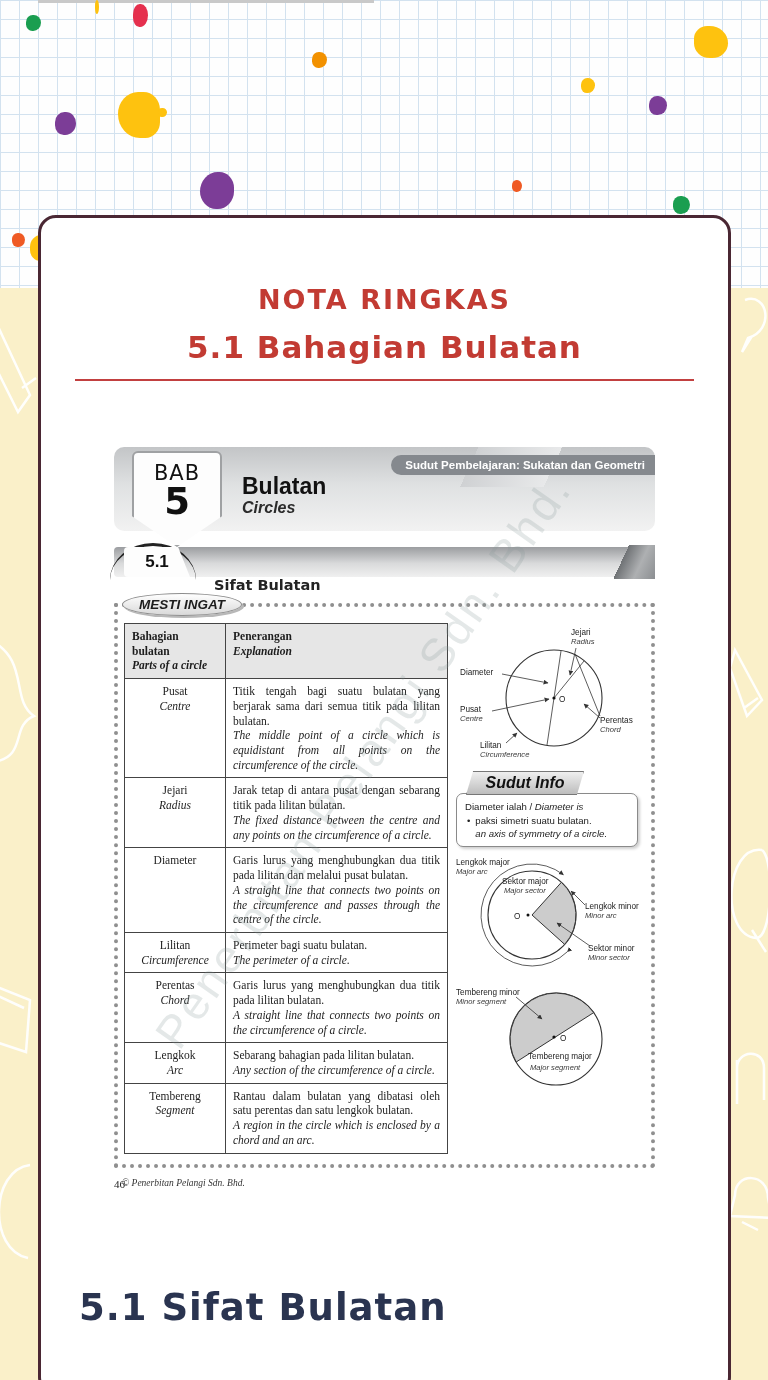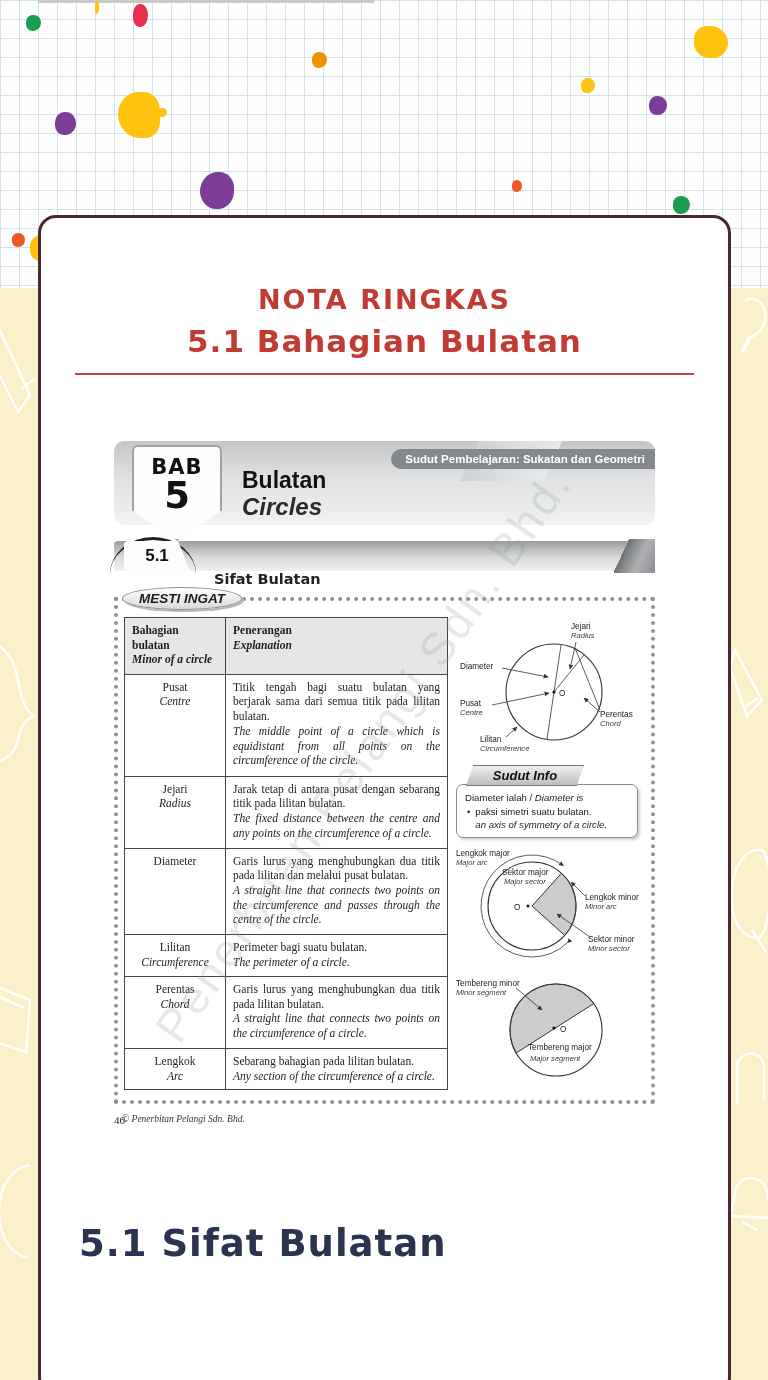--- a/index.html
+++ b/index.html
@@ -40,45 +40,45 @@
     position:absolute;left:38px;top:215px;width:693px;height:1180px;
     background:#ffffff;border:3px solid #4a2733;border-radius:18px;
     box-sizing:border-box;
   }
   .card-inner{position:absolute;left:0;top:0;width:100%;height:100%;overflow:hidden;border-radius:15px;}
   .nota-heading{
     margin-top:66px;text-align:center;color:#c23b33;font-weight:bold;
     font-family:"DejaVu Sans",sans-serif;font-size:27px;letter-spacing:2px;
   }
   .nota-sub{
-    margin-top:8px;text-align:center;color:#c23b33;font-weight:bold;
+    margin-top:14px;text-align:center;color:#c23b33;font-weight:bold;
     font-family:"DejaVu Sans",sans-serif;font-size:31px;letter-spacing:1px;
   }
   .red-rule{height:0;border-top:2px solid #c24040;margin:14px 34px 0 34px;}
   
   .textbook{
     position:relative;width:541px;margin:66px auto 0 auto;background:#fff;
     font-family:"Liberation Serif",serif;color:#1d1d1d;
   }
   .tb-header{
     position:relative;height:84px;border-radius:10px;
     background:linear-gradient(180deg,#c3c5c7 0%,#dfe1e2 45%,#f2f2f2 100%);
   }
   .tb-header:before{content:"";position:absolute;right:0;top:0;width:260px;height:40px;
     background:linear-gradient(115deg,transparent 30%,#cfd1d3 30%,#e8e9ea 60%,transparent 60%);border-radius:0 10px 0 0;}
   .bab-badge{
     position:absolute;left:18px;top:4px;width:86px;height:92px;background:#fdfdfd;
     border:2px solid #9fa1a3;border-radius:6px 6px 0 0;
     clip-path:polygon(0 0,100% 0,100% 68%,50% 100%,0 68%);
     text-align:center;font-family:"DejaVu Sans",sans-serif;color:#111;
   }
-  .bab-badge .bab{font-size:21px;font-weight:bold;letter-spacing:1px;margin-top:8px;}
+  .bab-badge .bab{font-size:21px;font-weight:normal;letter-spacing:1px;margin-top:8px;}
   .bab-badge .num{font-size:37px;font-weight:bold;line-height:0.9;}
   .tb-title-my{position:absolute;left:128px;top:26px;font-family:"Liberation Sans",sans-serif;font-weight:bold;font-size:23px;color:#111;}
-  .tb-title-en{position:absolute;left:128px;top:52px;font-family:"Liberation Sans",sans-serif;font-weight:bold;font-style:italic;font-size:24px;color:#2b2b2b;}
+  .tb-title-en{position:absolute;left:128px;top:52px;font-family:"Liberation Sans",sans-serif;font-weight:bold;font-style:italic;font-size:16px;color:#2b2b2b;}
   .tb-banner{
     position:absolute;right:0;top:8px;height:20px;padding:0 10px 0 14px;
     background:#85898e;border-radius:10px 0 0 10px;
     color:#fff;font-family:"Liberation Sans",sans-serif;font-weight:bold;font-size:11.5px;line-height:20px;
   }
   .tb-secbar{
     position:relative;height:30px;margin-top:16px;
     background:linear-gradient(180deg,#9b9da0 0%,#d9dadb 55%,#f0f0f0 100%);
     border-radius:4px 0 0 4px;
   }
@@ -121,21 +121,21 @@
   .dsvg{display:block;}
   .dlabel{font-family:"Liberation Sans",sans-serif;font-size:8.2px;fill:#222;}
   .dlabel-i{font-family:"Liberation Sans",sans-serif;font-size:7.6px;font-style:italic;fill:#3a3a3a;}
   .dline{stroke:#333;fill:none;stroke-width:1.1;}
   .dthin{stroke:#333;fill:none;stroke-width:0.8;}
   
   .sudut{margin:6px 0 6px 2px;width:182px;font-family:"Liberation Sans",sans-serif;}
   .sudut-head{
     position:relative;width:96px;margin-left:10px;padding:2px 10px;
     background:linear-gradient(180deg,#efefef,#bdbdbd);
-    border:1px solid #777;font-weight:bold;font-style:italic;font-size:13px;color:#111;
+    border:1px solid #777;font-weight:bold;font-style:italic;font-size:16px;color:#111;
     clip-path:polygon(6% 0,100% 0,94% 100%,0 100%);text-align:center;
   }
   .sudut-body{
     margin-top:-2px;border:1.2px solid #8a8a8a;border-radius:7px;background:#fff;
     box-shadow:2px 2px 3px #cfcfcf;padding:7px 7px 6px 8px;font-size:9.6px;line-height:1.3;color:#222;
   }
   .sudut-intro .en{font-style:italic;}
   .sudut-li{display:flex;margin-top:2px;}
   .sudut-li:before{content:"•";margin:0 5px 0 2px;}
   .sudut-li .en{font-style:italic;display:block;}
@@ -220,21 +220,21 @@
 
     <div class="mesti-badge">MESTI INGAT</div>
 
     <div class="mesti-frame">
       <div class="tb-cols">
         <table class="ptable">
           <tbody>
                 <tr>
             <th>
               <span>Bahagian bulatan</span>
-              <span class="th-en">Minor of a circle</span>
+              <span class="th-en">Parts of a circle</span>
             </th>
             <th>
               <span>Penerangan</span>
               <span class="th-en">Explanation</span>
             </th>
           </tr>
           <tr>
             <td class="term-cell"><span>Pusat</span><span class="term-en">Centre</span></td>
             <td>
                     <span class="desc-my">Titik tengah bagi suatu bulatan yang berjarak sama dari semua titik pada lilitan bulatan.</span>
@@ -267,20 +267,27 @@
             <td>
                     <span class="desc-my">Garis lurus yang menghubungkan dua titik pada lilitan bulatan.</span>
                     <span class="desc-en">A straight line that connects two points on the circumference of a circle.</span>
                   </td>
           </tr>
           <tr>
             <td class="term-cell"><span>Lengkok</span><span class="term-en">Arc</span></td>
             <td>
                     <span class="desc-my">Sebarang bahagian pada lilitan bulatan.</span>
                     <span class="desc-en">Any section of the circumference of a circle.</span>
+                  </td>
+          </tr>
+          <tr>
+            <td class="term-cell"><span>Tembereng</span><span class="term-en">Segment</span></td>
+            <td>
+                    <span class="desc-my">Rantau dalam bulatan yang dibatasi oleh satu perentas dan satu lengkok bulatan.</span>
+                    <span class="desc-en">A region in the circle which is enclosed by a chord and an arc.</span>
                   </td>
           </tr>
         </tbody>
             </table>
 
         <div class="rcol">
 
           <svg class="dsvg" width="191" height="142" viewBox="0 0 191 142">
             <defs>
                   <marker id="m1" markerWidth="7" markerHeight="7" refX="5.5" refY="3" orient="auto">

